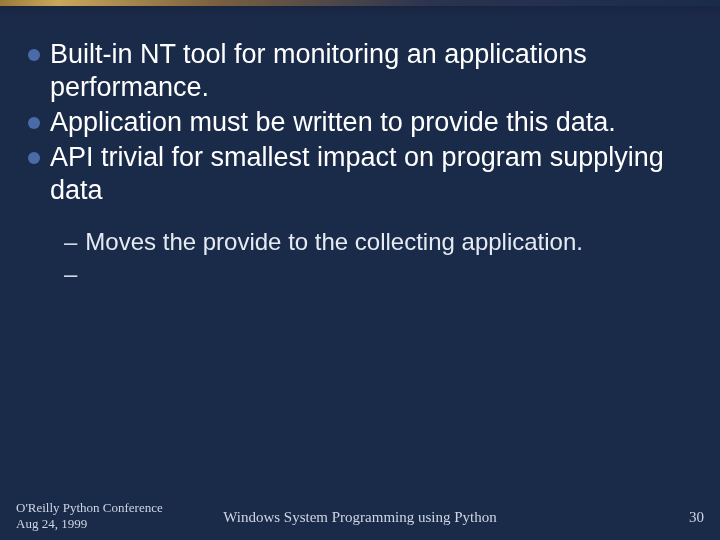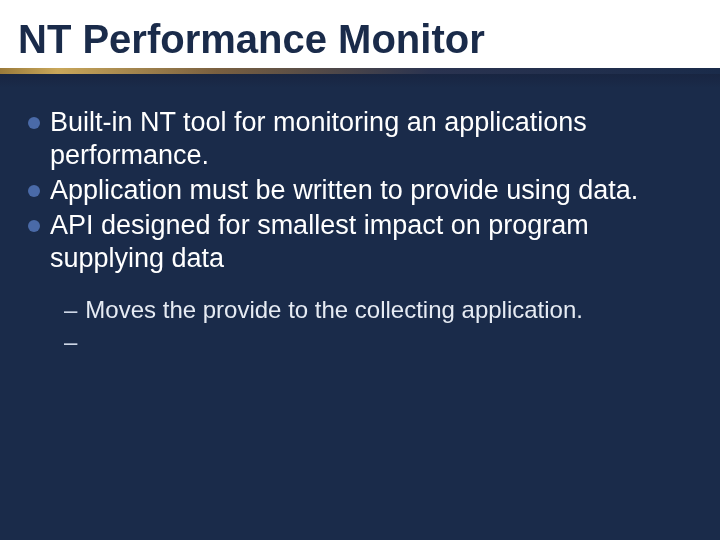--- a/index.html
+++ b/index.html
@@ -110,47 +110,52 @@
     right: 16px;
     bottom: 14px;
     font-size: 15px;
   }
 </style>
 </head>
 <body>
 
 <div class="slide">
 
-  <div class="title-wrap">
-    <h1 class="title">NT Performance Monitor</h1>
-  </div>
   <div class="title-accent"></div>
   <div class="title-shadow"></div>
 
   <div class="content">
 
     <div class="bul">
       <span class="dot"></span>
       <span class="bul-text">Built-in NT tool for monitoring an applications performance.</span>
     </div>
     <div class="bul">
       <span class="dot"></span>
-      <span class="bul-text">Application must be written to provide using data.</span>
+      <span class="bul-text">Application must be written to provide this data.</span>
     </div>
     <div class="bul">
       <span class="dot"></span>
-      <span class="bul-text">API designed for smallest impact on program supplying data</span>
+      <span class="bul-text">API trivial for smallest impact on program supplying data</span>
     </div>
 
     <div class="subs">
       <div class="sub">
         <span class="dash">–</span>
         <span class="sub-text">Moves the provide to the collecting application.</span>
       </div>
       <div class="sub">
         <span class="dash">–</span>
       </div>
     </div>
 
   </div>
 
+  <div class="footer">
+    <div class="foot-left">
+      <div>O'Reilly Python Conference</div>
+      <div>Aug 24, 1999</div>
+    </div>
+    <div class="foot-center">Windows System Programming using Python</div>
+    <div class="foot-right">30</div>
+  </div>
 
 </div>
 
 </body></html>

